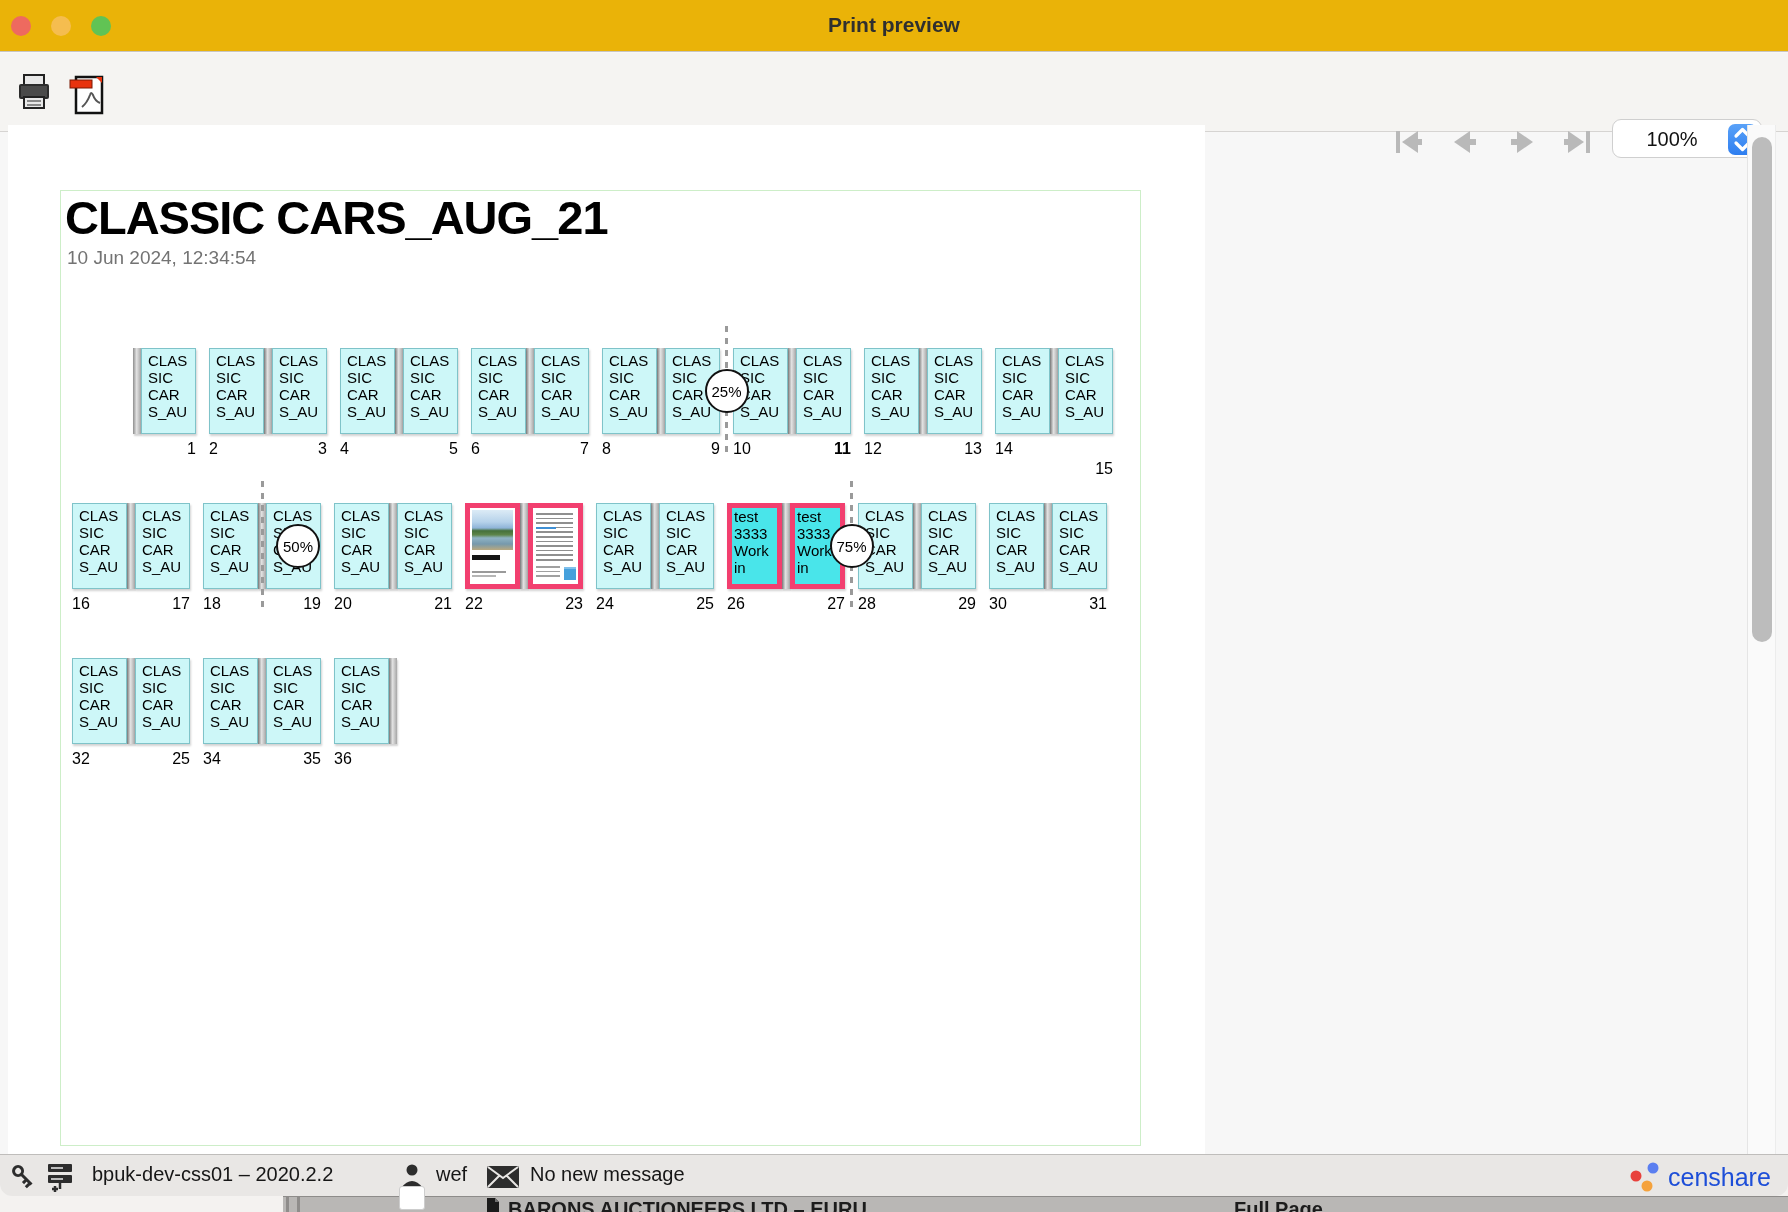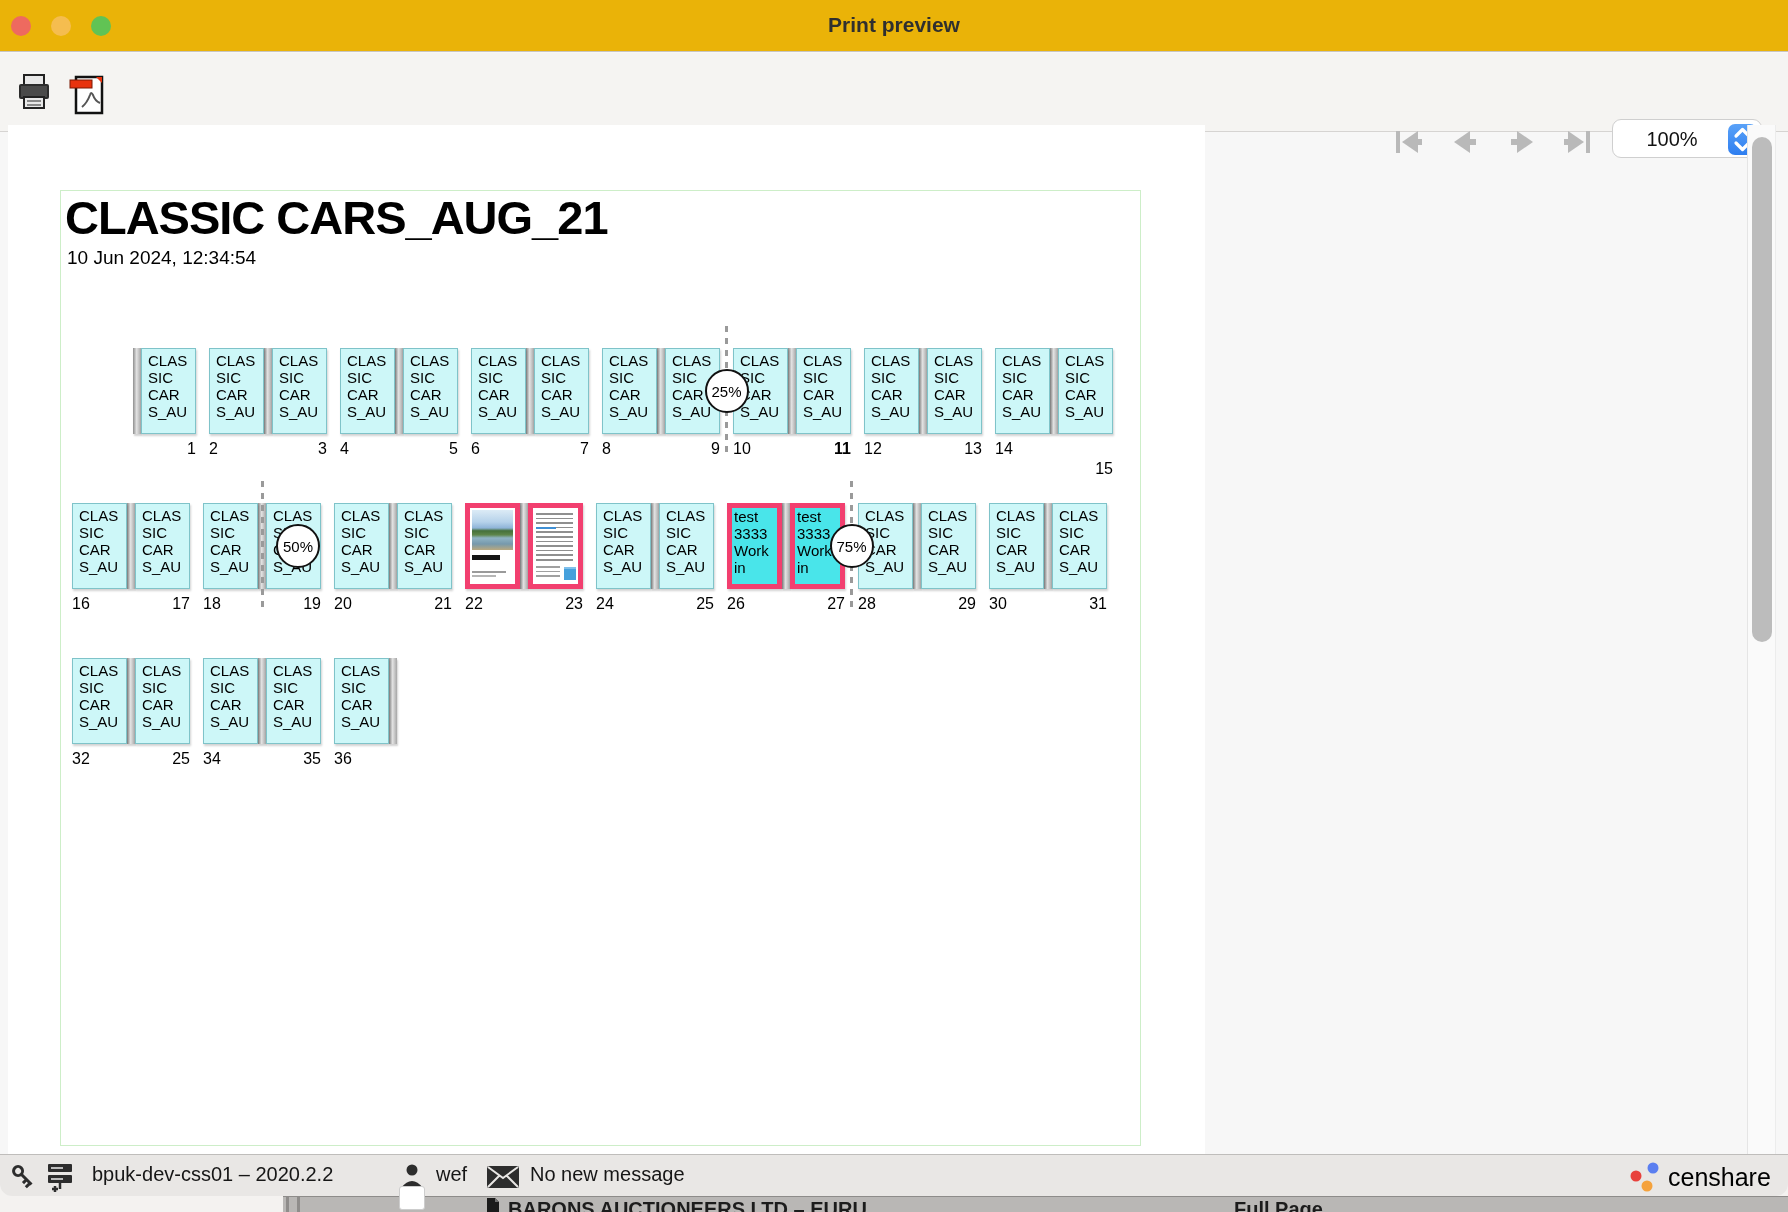--- a/index.html
+++ b/index.html
@@ -25,21 +25,21 @@
     border:1px solid #cfcfcf;border-radius:9px;}
   .zoomval{position:absolute;left:0;top:8px;width:118px;text-align:center;font-size:20px;color:#111;}
   .stepper{position:absolute;right:4px;top:4px;width:29px;height:31px;border-radius:7px;
     background:linear-gradient(#5aa2f8,#2e7ef0);}
   
   .canvas{position:absolute;left:8px;top:125px;width:1197px;height:1029px;background:#ffffff;}
   .page-outline{position:absolute;left:60px;top:190px;width:1081px;height:956px;
     border:1px solid #cdeec8;}
   .doc-title{position:absolute;left:65px;top:190px;font-size:47px;font-weight:bold;
     letter-spacing:-1px;color:#000;white-space:nowrap;}
-  .doc-date{position:absolute;left:67px;top:247px;font-size:19px;color:#000000;}
+  .doc-date{position:absolute;left:67px;top:247px;font-size:19px;color:#737373;}
   
   .page{position:absolute;width:55px;height:86px;background:#cdf7f8;border:1px solid #7fc3c9;
     box-shadow:1px 2px 2px rgba(0,0,0,.18);}
   .page .lbl{font-size:15px;line-height:17px;padding:3px 0 0 6px;white-space:pre-line;color:#000;}
   .page.test{background:#49e5ea;border:5px solid #f23f6f;}
   .page.test .lbl{padding:0 0 0 2px;}
   .page.photo,.page.textpage{background:#ffffff;border:5px solid #f23f6f;}
   .spine{position:absolute;width:8px;height:86px;
     background:linear-gradient(to right,#8e8e8e,#e2e2e2 45%,#a6a6a6);
     box-shadow:1px 2px 2px rgba(0,0,0,.18);}
@@ -66,21 +66,21 @@
   
   .sb-sep{position:absolute;left:1747px;top:125px;width:1px;height:1029px;background:#e5e5e5;}
   .sb-track{position:absolute;left:1748px;top:125px;width:28px;height:1029px;background:#fafafa;
     border-right:1px solid #ececec;}
   .sb-thumb{position:absolute;left:4px;top:12px;width:20px;height:505px;border-radius:10px;
     background:#bcbcbc;}
   
   .statusbar{position:absolute;left:0;top:1154px;width:1788px;height:42px;background:#e9e7e5;
     border-top:1px solid #bfbdbb;}
   .sb-item{position:absolute;top:8px;font-size:20px;color:#161616;white-space:nowrap;}
-  .brand-text{position:absolute;left:1668px;top:8px;font-size:25px;font-weight:500;color:#000000;}
+  .brand-text{position:absolute;left:1668px;top:8px;font-size:25px;font-weight:500;color:#1d4ed8;}
   .white-tab{position:absolute;left:399px;top:1186px;width:26px;height:24px;background:#fff;
     border:1px solid #cdcdcd;border-radius:3px;z-index:6;}
   
   .behind-strip{position:absolute;left:283px;top:1196px;width:1505px;height:16px;
     background:#b9b7b5;border-top:1px solid #8e8c8a;z-index:1;}
   .strip-line{position:absolute;top:1197px;width:3px;height:15px;background:#8f8d8b;z-index:1;}
   .strip-text{position:absolute;top:1198px;font-size:20px;font-weight:bold;color:#1c1c1c;
     white-space:nowrap;z-index:1;}
   .doc-ico{position:absolute;left:486px;top:1198px;z-index:1;}
 </style>

